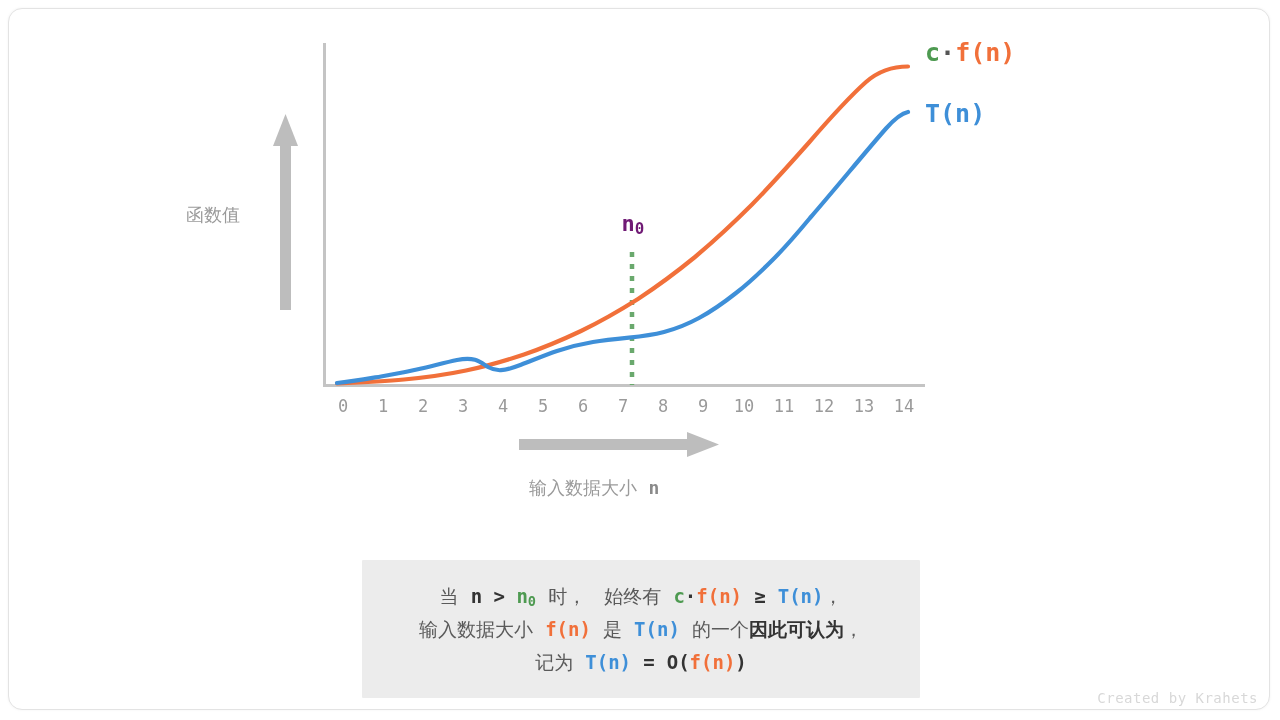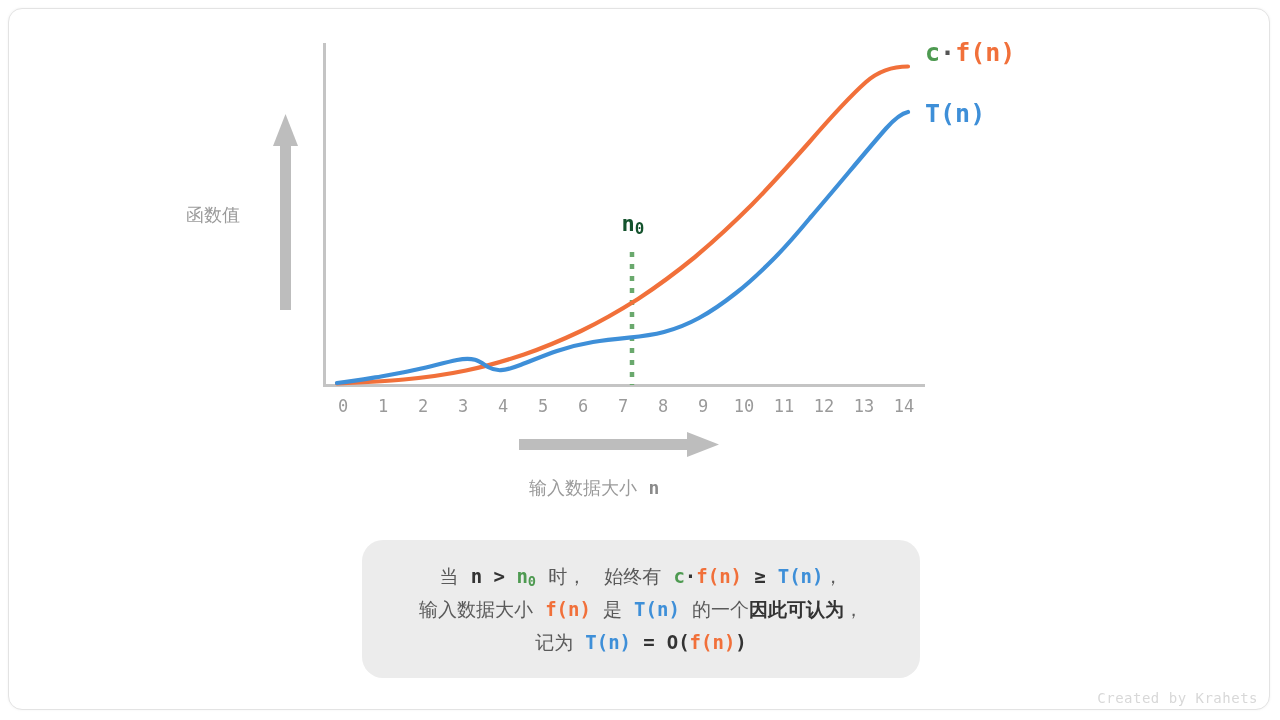--- a/index.html
+++ b/index.html
@@ -63,39 +63,39 @@
     font-family: "DejaVu Sans Mono", monospace;
     font-size: 25px;
     font-weight: bold;
     white-space: nowrap;
   }
   .n0-label {
     position: absolute;
     font-family: "DejaVu Sans Mono", monospace;
     font-size: 22px;
     font-weight: bold;
-    color: #14532d;
+    color: #701a75;
     white-space: nowrap;
     transform: translateX(-50%);
   }
   .n0-label sub {
     font-size: 0.72em;
     vertical-align: -0.22em;
   }
 
   
   #note {
     position: absolute;
     left: 362px;
-    top: 540px;
+    top: 560px;
     width: 558px;
     height: 138px;
     box-sizing: border-box;
     background: #ececec;
-    border-radius: 21px;
+    border-radius: 1px;
     display: flex;
     flex-direction: column;
     align-items: center;
     justify-content: center;
     gap: 4px;
   }
   .note-line {
     font-family: "DejaVu Sans", sans-serif;
     font-size: 19px;
     color: #5a5a5a;

